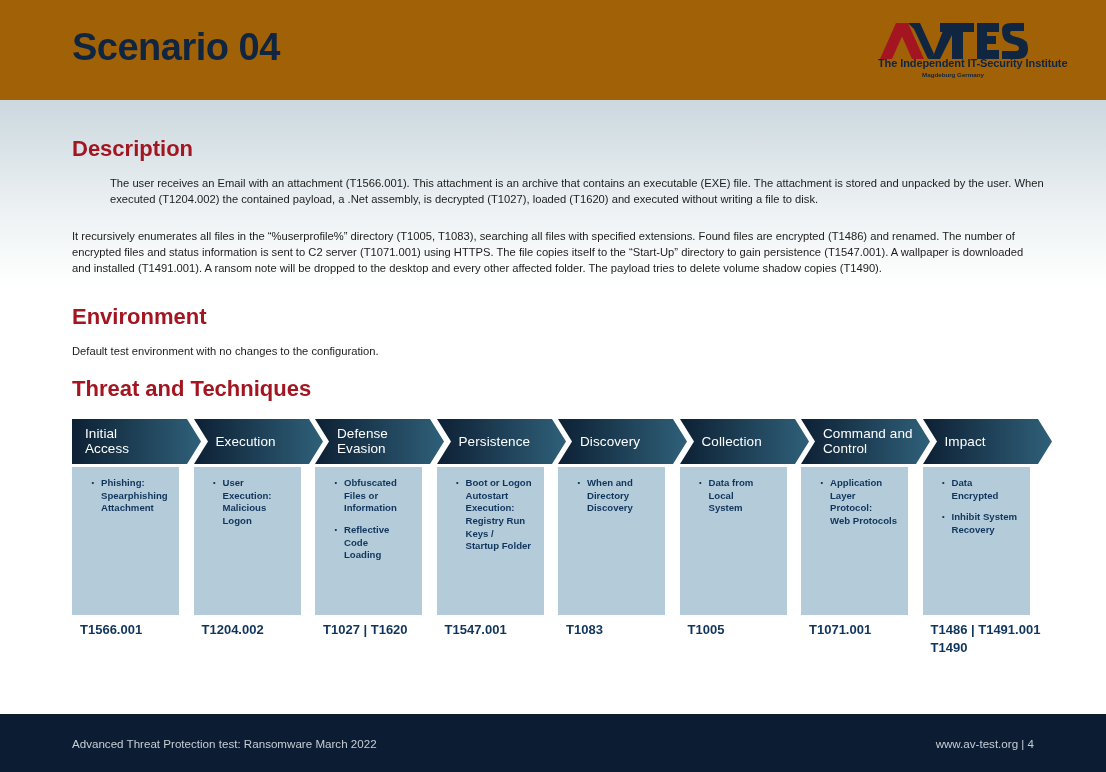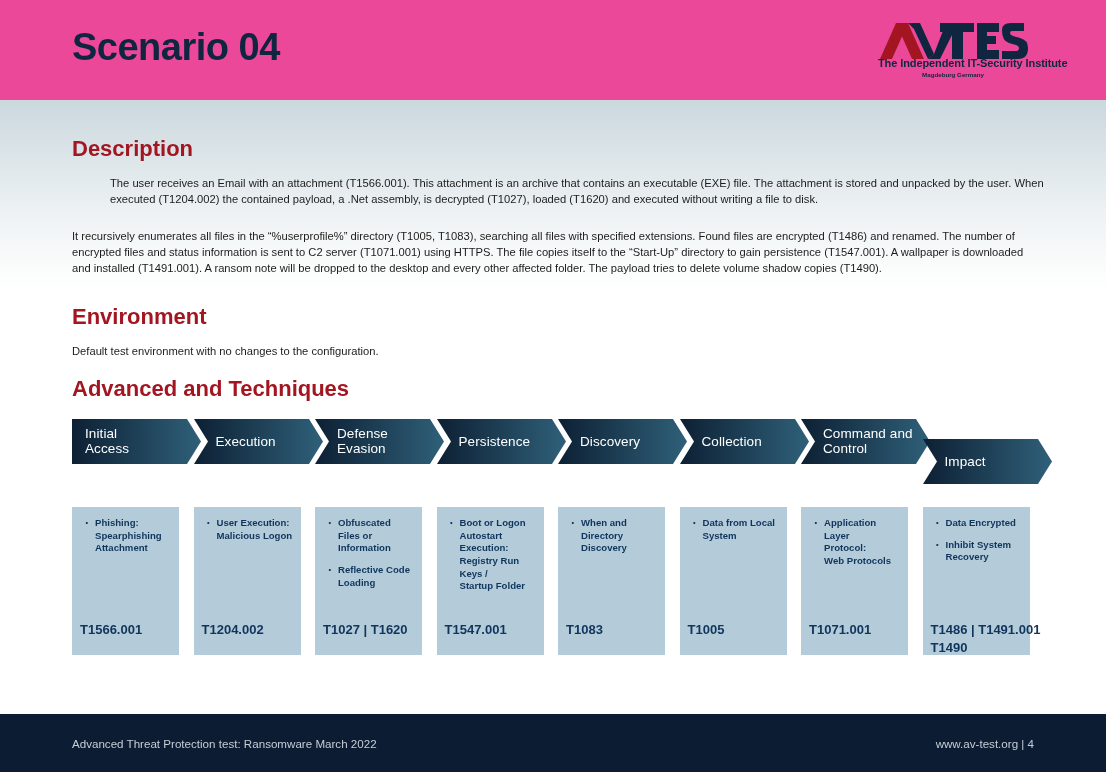--- a/index.html
+++ b/index.html
@@ -14,21 +14,21 @@
     overflow: hidden;
     position: relative;
   }
 
   
   .top-header {
     position: absolute;
     left: 0; top: 0;
     width: 1106px;
     height: 128px;
-    background: #ec4899;
+    background: #a16207;
   }
   .page-title {
     position: absolute;
     left: 72px;
     top: 28px;
     font-size: 38px;
     font-weight: bold;
     color: #10253f;
     letter-spacing: -0.5px;
     line-height: 1;
@@ -146,22 +146,21 @@
   }
 
   .tbody {
     position: absolute;
     top: 48px;
     left: 0;
     width: 107px;
     height: 148px;
     background: #b4cbda;
     box-sizing: border-box;
-    padding: 10px 8px 8px 12px;
-    margin-top: 40px;
+    padding: 10px 8px 8px 18px;
   }
   .tbody ul {
     list-style: none;
     margin: 0;
     padding: 0;
   }
   .tbody li {
     position: relative;
     padding-left: 11px;
     font-size: 9.6px;
@@ -256,21 +255,21 @@
 
 <div class="content">
 
   <h2 class="section-heading" id="desc-heading">Description</h2>
   <p class="body-text" id="desc-p1">The user receives an Email with an attachment (T1566.001). This attachment is an archive that contains an executable (EXE) file. The attachment is stored and unpacked by the user. When executed (T1204.002) the contained payload, a .Net assembly, is decrypted (T1027), loaded (T1620) and executed without writing a file to disk.</p>
   <p class="body-text" id="desc-p2">It recursively enumerates all files in the “%userprofile%” directory (T1005, T1083), searching all files with specified extensions. Found files are encrypted (T1486) and renamed. The number of encrypted files and status information is sent to C2 server (T1071.001) using HTTPS. The file copies itself to the “Start-Up” directory to gain persistence (T1547.001). A wallpaper is downloaded and installed (T1491.001). A ransom note will be dropped to the desktop and every other affected folder. The payload tries to delete volume shadow copies (T1490).</p>
 
   <h2 class="section-heading" id="env-heading">Environment</h2>
   <p class="body-text" id="env-p">Default test environment with no changes to the configuration.</p>
 
-  <h2 class="section-heading" id="tt-heading">Advanced and Techniques</h2>
+  <h2 class="section-heading" id="tt-heading">Threat and Techniques</h2>
 </div>
 
 <div class="tactics" id="tactics-table">
     <div class="tcol" style="left: 0px;">
       <div class="thead" style="width: 129px;">
         <svg class="chev" width="129" height="45" viewBox="0 0 129 45">
           <defs>
             <linearGradient id="grad0" x1="0" y1="0" x2="1" y2="0">
               <stop offset="0%" stop-color="#0d2034"></stop>
               <stop offset="100%" stop-color="#2f6079"></stop>
@@ -417,21 +416,21 @@
       <div class="tbody">
         <ul>
           <li style="white-space: pre-line;">Application Layer
 Protocol:
 Web Protocols</li>
         </ul>
       </div>
       <div class="tfoot">T1071.001</div>
     </div>
     <div class="tcol" style="left: 850.5px;">
-      <div class="thead" style="width: 129px; margin-top: 20px;">
+      <div class="thead" style="width: 129px;">
         <svg class="chev" width="129" height="45" viewBox="0 0 129 45">
           <defs>
             <linearGradient id="grad7" x1="0" y1="0" x2="1" y2="0">
               <stop offset="0%" stop-color="#0d2034"></stop>
               <stop offset="100%" stop-color="#2f6079"></stop>
             </linearGradient>
           </defs>
           <polygon points="0,0 115,0 129,22.5 115,45 0,45 14,22.5" fill="url(#grad7)"></polygon>
         </svg>
         <div class="thead-label" style="left: 22px;">Impact</div>

